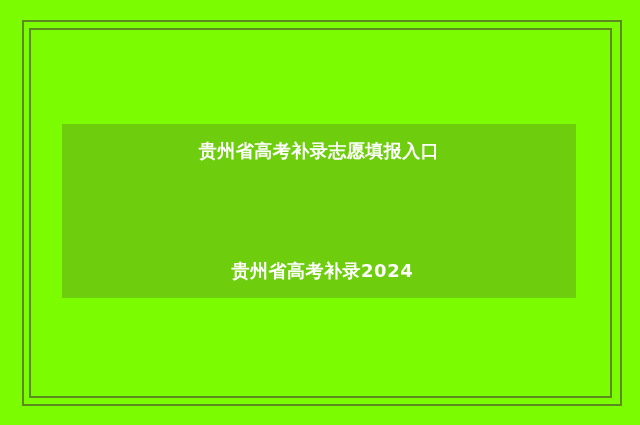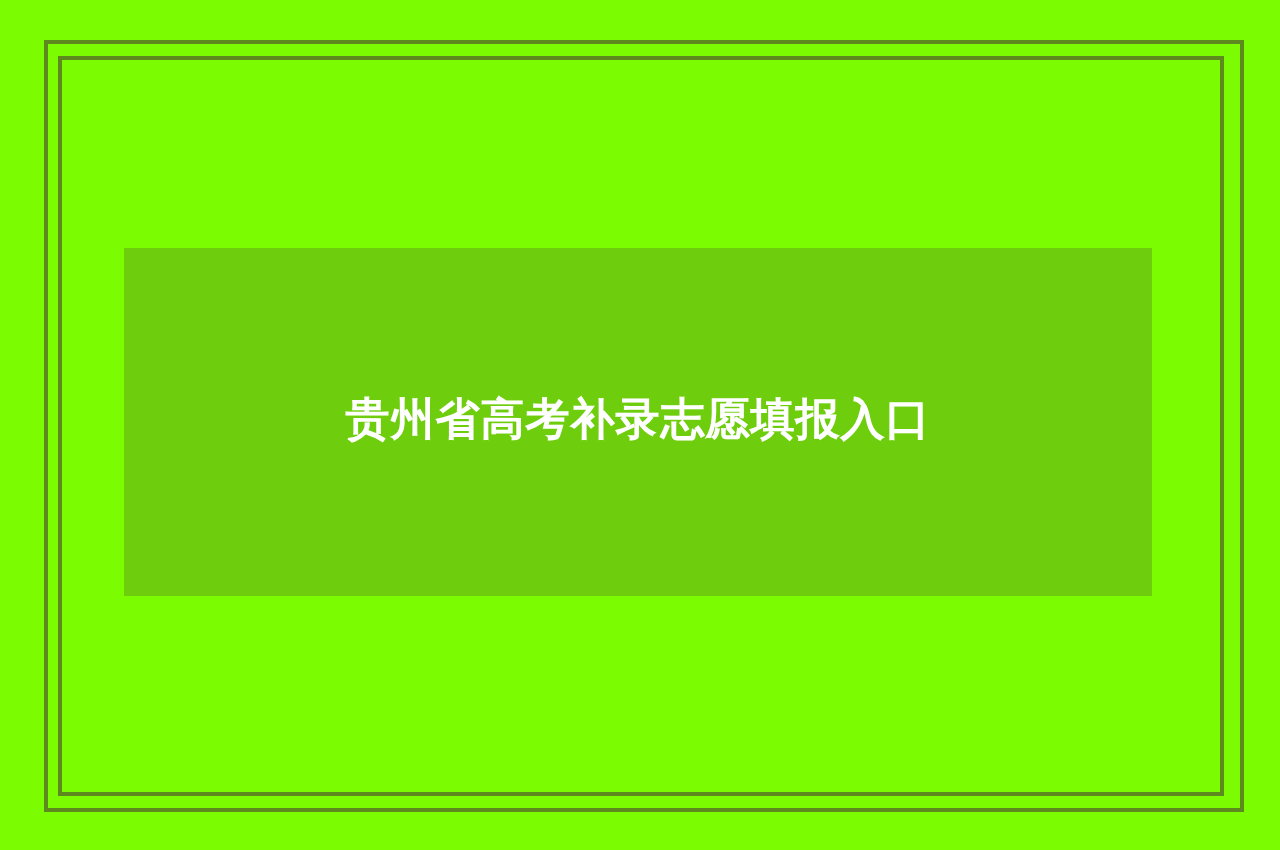--- a/index.html
+++ b/index.html
@@ -59,21 +59,21 @@
     display: flex;
     flex-direction: column;
     align-items: center;
     justify-content: center;
   }
 
   .headline {
     margin: 0;
     padding: 0;
     color: #FFFFFF;
-    font-size: 22px;
+    font-size: 18px;
     font-weight: bold;
     line-height: 40px;
     letter-spacing: 0.5px;
     text-align: center;
     white-space: pre;
   }
 
   .headline-line-1 {
     display: block;
   }
@@ -87,16 +87,17 @@
 
 <div class="canvas">
 
   <div class="frame-outer"></div>
 
   <div class="frame-inner"></div>
 
   <div class="text-panel">
     <div class="headline">
       <span class="headline-line-1">贵州省高考补录志愿填报入口</span>
+      <span class="headline-line-2"> 贵州省高考补录2024</span>
     </div>
   </div>
 
 </div>
 
 </body></html>

